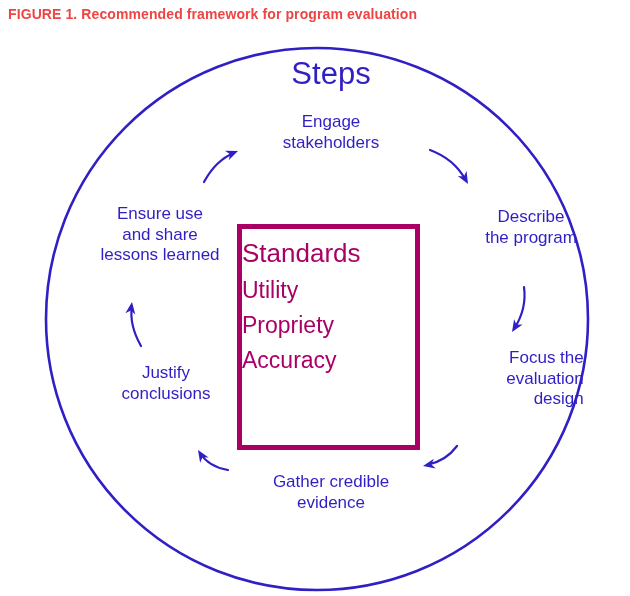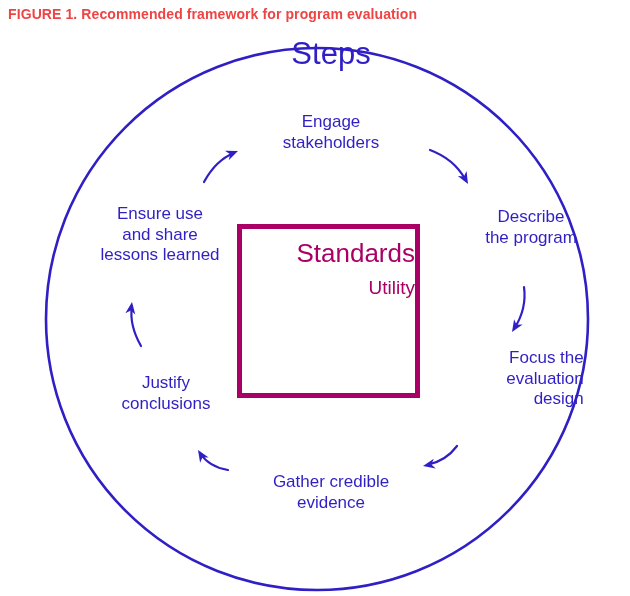--- a/index.html
+++ b/index.html
@@ -17,41 +17,41 @@
   .figure-title{
     position:absolute;left:8px;top:6px;
     font-size:14px;font-weight:bold;color:#ef4444;
     letter-spacing:.1px;
   }
   .diagram-svg{position:absolute;left:0;top:0;}
   .cycle-circle{stroke:var(--blue);stroke-width:2.6;fill:none;}
   .arrow-line{stroke:var(--blue);stroke-width:2.2;fill:none;stroke-linecap:round;}
   .arrow-head{fill:var(--blue);stroke:none;}
   .cycle-title{
-    position:absolute;left:331px;top:36px;transform:translateX(-50%);
+    position:absolute;left:331px;top:56px;transform:translateX(-50%);
     font-size:31px;color:var(--blue);white-space:nowrap;
   }
   .step{
     position:absolute;transform:translateX(-50%);
     text-align:center;color:var(--blue);
     font-size:17px;line-height:1.22;white-space:pre-line;
   }
   .step-engage{left:331px;top:112px;}
   .step-describe{left:521px;top:207px;margin-left:10px;}
   .step-focus{left:545px;top:348px;text-align:right;}
   .step-gather{left:331px;top:472px;}
-  .step-justify{left:166px;top:373px;}
+  .step-justify{left:166px;top:363px;}
   .step-ensure{left:160px;top:204px;text-align:center;}
   .standards-box{
-    position:absolute;left:237px;top:224px;width:183px;height:174px;
+    position:absolute;left:237px;top:224px;width:183px;height:226px;
     border:5px solid var(--magenta);box-sizing:border-box;
-    text-align:right;color:var(--magenta);
+    text-align:left;color:var(--magenta);
   }
   .standards-title{font-size:26px;margin-top:9px;}
-  .standards-item{font-size:19px;margin-top:8px;}
+  .standards-item{font-size:23px;margin-top:8px;}
 </style>
 </head>
 <body>
 
 <div class="figure-title">FIGURE 1. Recommended framework for program evaluation</div>
 
 <div>
 
   <svg class="diagram-svg" width="630" height="596" viewBox="0 0 630 596">
     <circle class="cycle-circle" cx="317" cy="319" r="271"></circle>
@@ -100,15 +100,17 @@
 evidence</div>
   <div class="step step-justify">Justify
 conclusions</div>
   <div class="step step-ensure">Ensure use
 and share
 lessons learned</div>
 
   <div class="standards-box">
     <div class="standards-title">Standards</div>
     <div class="standards-item">Utility</div>
+    <div class="standards-item">Propriety</div>
+    <div class="standards-item">Accuracy</div>
   </div>
 
 </div>
 
 </body></html>

